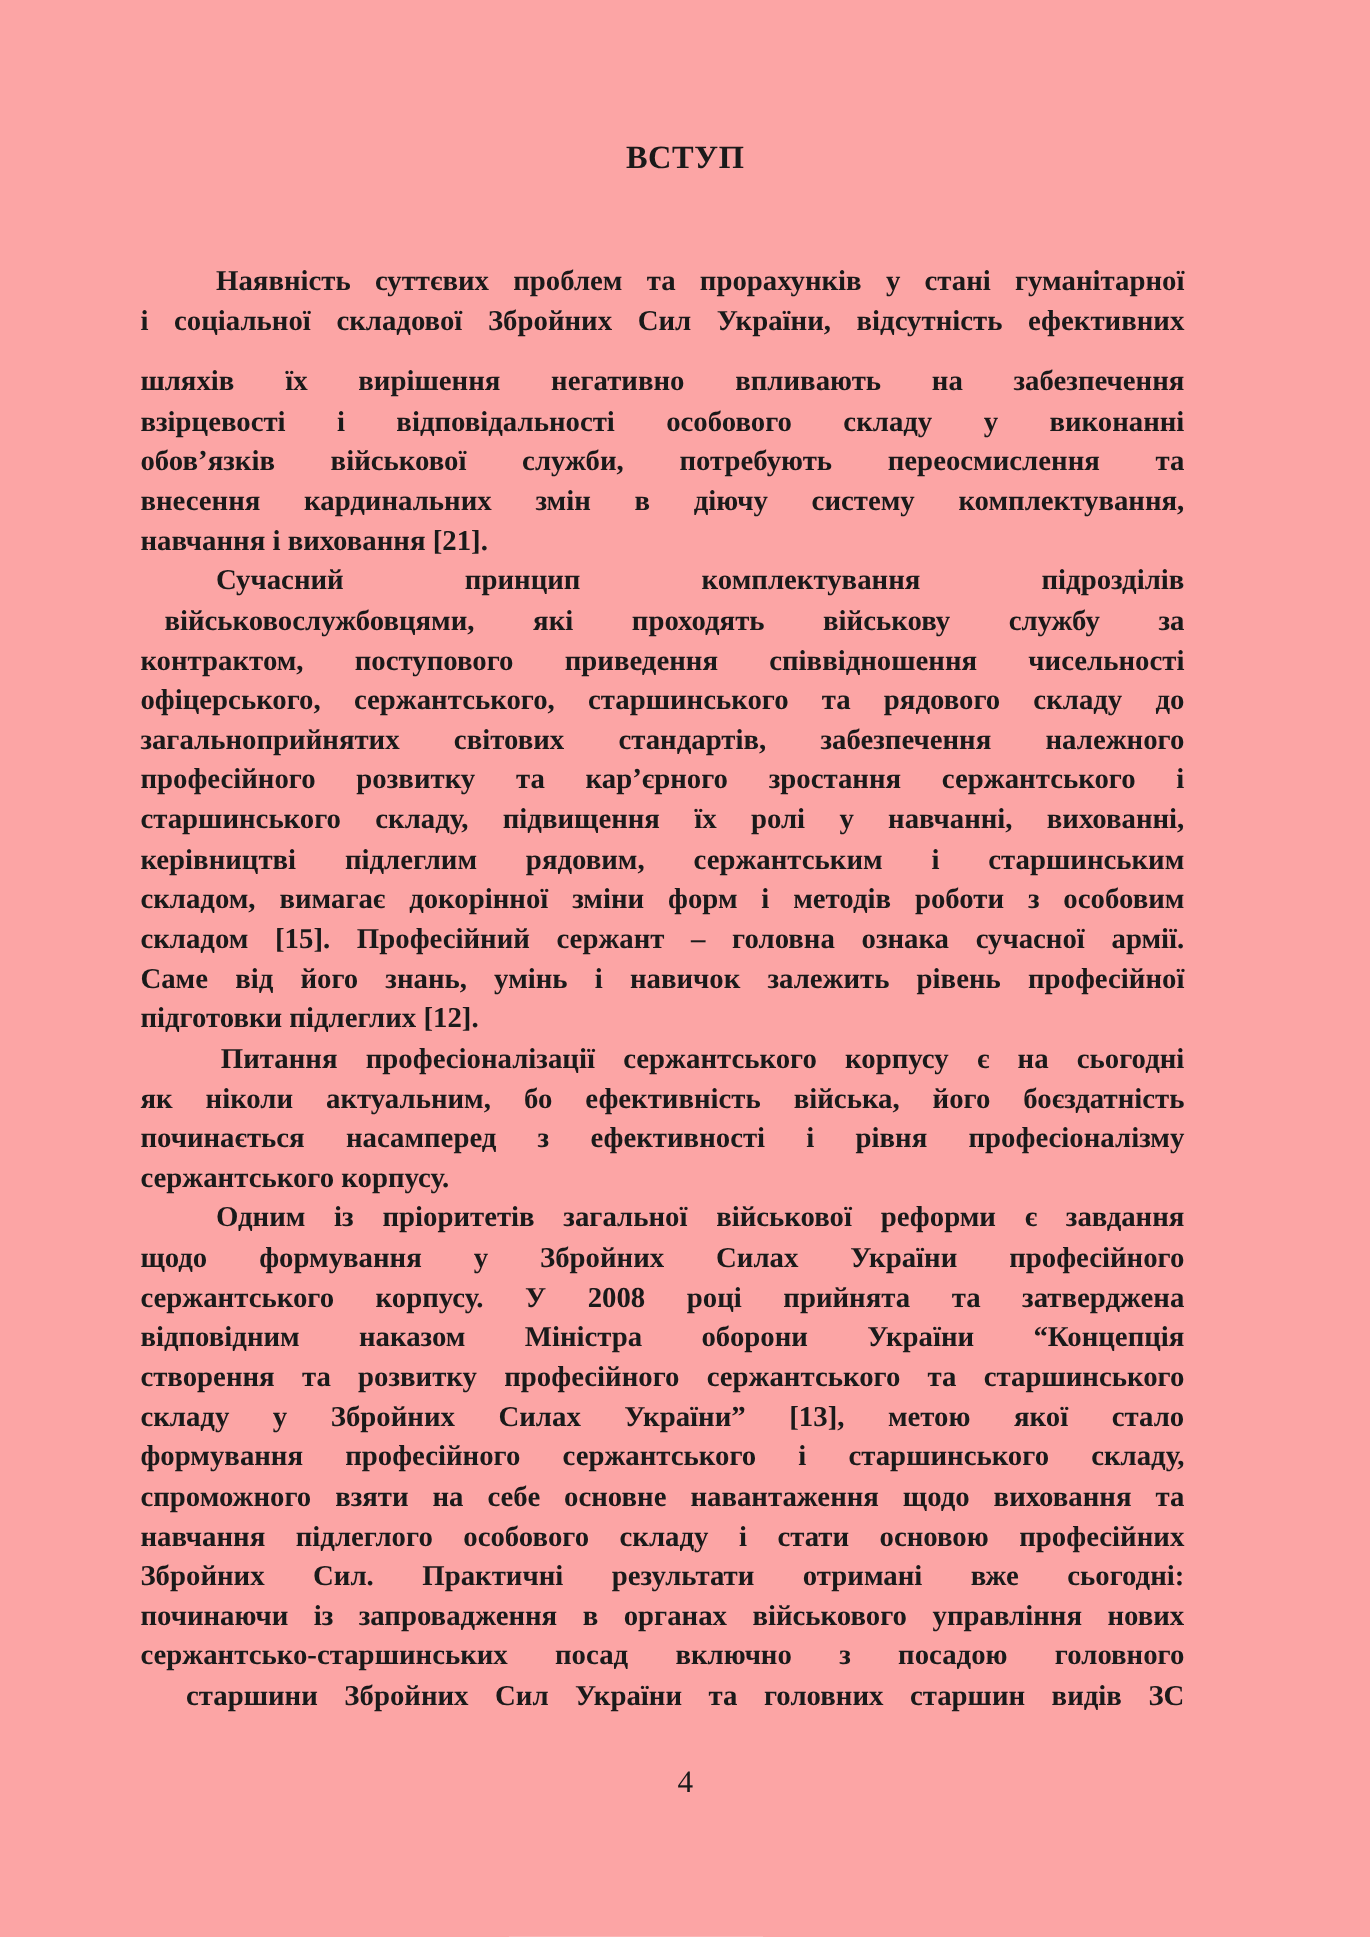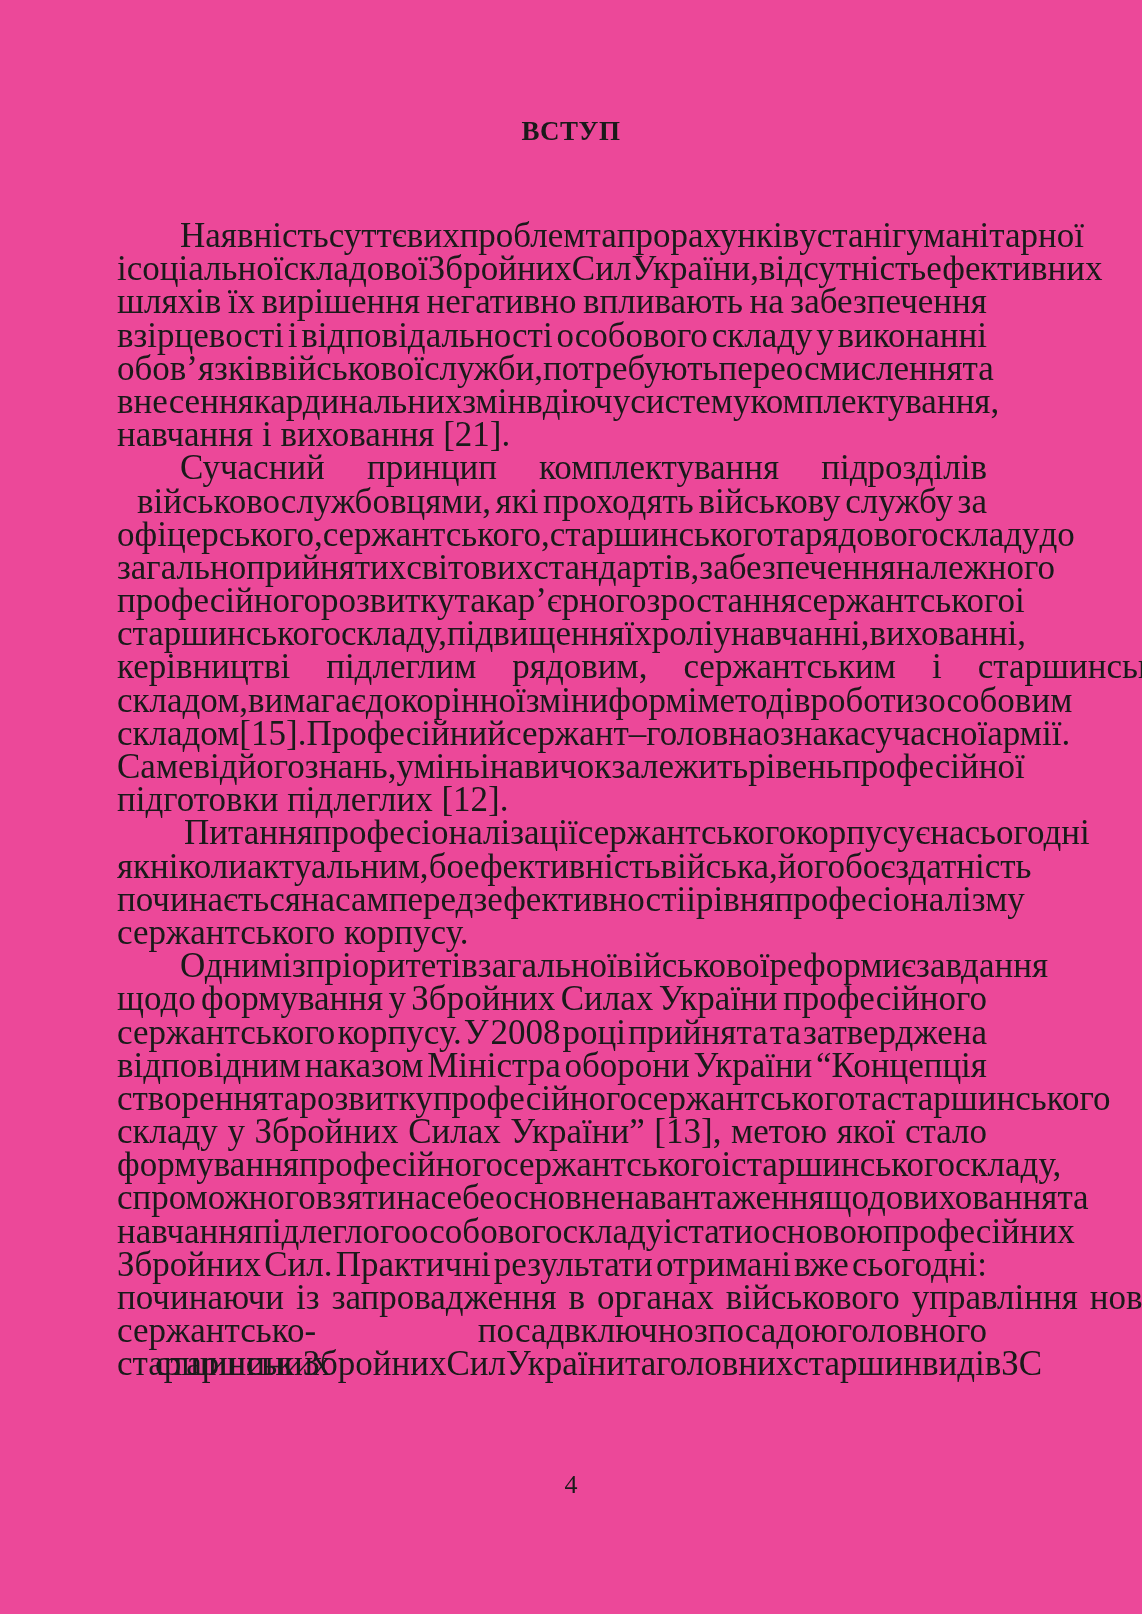--- a/index.html
+++ b/index.html
@@ -13,39 +13,40 @@
     position: relative;
     overflow: hidden;
     font-family: "Liberation Serif", "DejaVu Serif", serif;
     color: #1a1a1a;
   }
   .page {
     position: absolute;
     left: 0; top: 0;
     width: 1142px;
     height: 1614px;
-    background: #ec4899;
+    background: #fca5a5;
   }
   .title {
     position: absolute;
     top: 116px;
     left: 0;
     width: 1142px;
     text-align: center;
     font-weight: bold;
     font-size: 27px;
     letter-spacing: 0.5px;
   }
   .body-text {
     position: absolute;
     left: 117px;
     top: 219px;
     width: 870px;
-    font-size: 35px;
+    font-size: 24px;
     line-height: 33.2px;
+    font-weight: bold;
   }
   .line {
     display: block;
     height: 33.2px;
     white-space: nowrap;
     overflow: visible;
   }
   .line.justify {
     text-align: justify;
     text-align-last: justify;
@@ -88,21 +89,21 @@
       <span class="line justify" style="white-space: normal; display: flex; justify-content: space-between;">
         <span>і</span>
         <span>соціальної</span>
         <span>складової</span>
         <span>Збройних</span>
         <span>Сил</span>
         <span>України,</span>
         <span>відсутність</span>
         <span>ефективних</span>
       </span>
-      <span class="line justify" style="white-space: normal; display: flex; justify-content: space-between;">
+      <span class="line justify" style="white-space: normal; display: flex; justify-content: space-between; margin-top: 17px;">
         <span>шляхів</span>
         <span>їх</span>
         <span>вирішення</span>
         <span>негативно</span>
         <span>впливають</span>
         <span>на</span>
         <span>забезпечення</span>
       </span>
       <span class="line justify" style="white-space: normal; display: flex; justify-content: space-between;">
         <span>взірцевості</span>
@@ -137,20 +138,27 @@
         <span>комплектування</span>
         <span>підрозділів</span>
       </span>
       <span class="line justify" style="white-space: normal; display: flex; justify-content: space-between; margin-left: 20px;">
         <span>військовослужбовцями,</span>
         <span>які</span>
         <span>проходять</span>
         <span>військову</span>
         <span>службу</span>
         <span>за</span>
+      </span>
+      <span class="line justify" style="white-space: normal; display: flex; justify-content: space-between;">
+        <span>контрактом,</span>
+        <span>поступового</span>
+        <span>приведення</span>
+        <span>співвідношення</span>
+        <span>чисельності</span>
       </span>
       <span class="line justify" style="white-space: normal; display: flex; justify-content: space-between;">
         <span>офіцерського,</span>
         <span>сержантського,</span>
         <span>старшинського</span>
         <span>та</span>
         <span>рядового</span>
         <span>складу</span>
         <span>до</span>
       </span>

